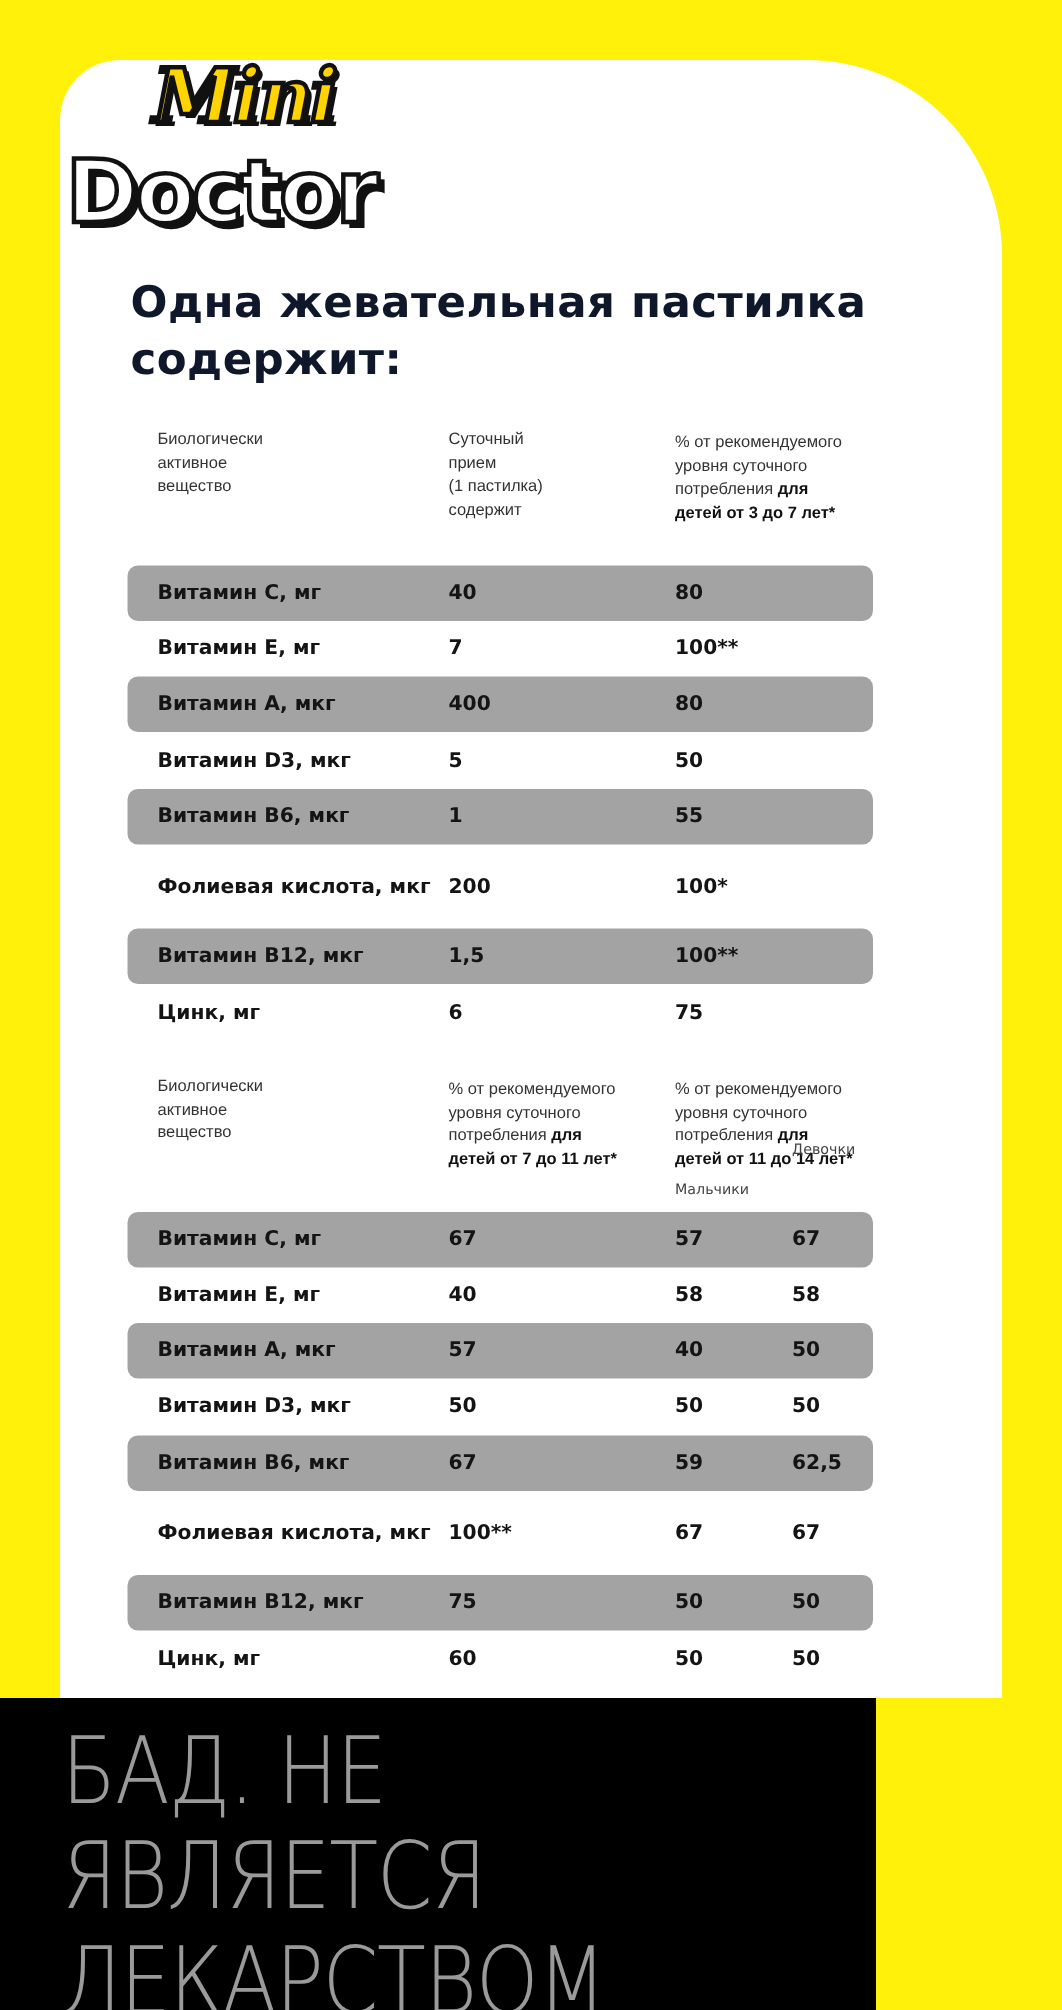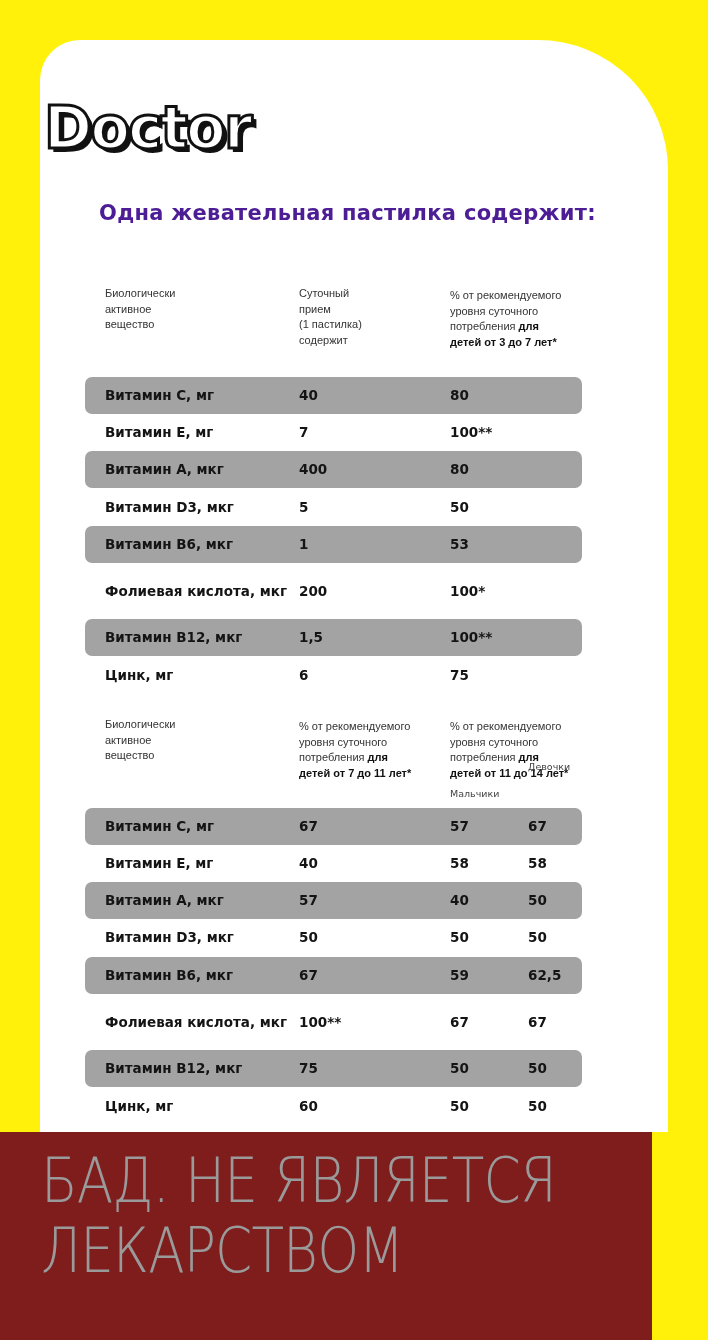--- a/index.html
+++ b/index.html
@@ -29,22 +29,22 @@
     position: absolute; left: 0px; top: 48px;
     font-family: "DejaVu Sans", sans-serif; font-weight: bold;
     font-size: 58px; line-height: 62px; color: #ffffff;
     -webkit-text-stroke: 3px #111; letter-spacing: -2px;
     text-shadow: 4px 4px 0 #111;
     margin-top: 13px;
   }
   .title {
     position: absolute; left: 83px; top: 178px; width: 560px;
     font-family: "DejaVu Sans", sans-serif; font-weight: bold;
-    font-size: 21px; line-height: 38px; color: #4c1d95; letter-spacing: 0.3px;
-    margin: 16px;
+    font-size: 29px; line-height: 38px; color: #0f172a; letter-spacing: 0.3px;
+    margin: 4px;
   }
   .hdr {
     position: absolute; font-size: 11px; line-height: 15.5px; color: #333;
     font-family: Liberation Sans, sans-serif;
   }
   .hdr b { color: #111; }
   .sub { position: absolute; font-size: 9.5px; color: #444; font-family: "DejaVu Sans", sans-serif; }
   .row {
     position: absolute; left: 85px; width: 497px; height: 37px;
     border-radius: 7px;
@@ -53,42 +53,43 @@
   .cell {
     position: absolute; top: 0; height: 37px; line-height: 37px;
     font-family: "DejaVu Sans", sans-serif; font-weight: bold; font-size: 13.5px; color: #141414;
     white-space: nowrap;
   }
   .c0 { left: 20px; }
   .c1 { left: 214px; }
   .c2 { left: 365px; }
   .c3 { left: 443px; }
   .footer {
-    position: absolute; left: 0; top: 1132px; width: 652px; height: 208px;
-    background: #7f1d1d;
+    position: absolute; left: 0; top: 1132px; width: 584px; height: 208px;
+    background: #000000;
   }
   .disclaimer {
     position: absolute; left: 41px; top: 14px; margin: 0;
     font-family: "DejaVu Sans", sans-serif; font-weight: 200;
     font-size: 62px; line-height: 70px; color: #9a9a9a; letter-spacing: -1px;
     transform: scaleX(0.86); transform-origin: left top;
     -webkit-text-stroke: 0px;
   }
   .reg {
     position: absolute; left: 41px; top: 164px; width: 640px;
     font-family: "DejaVu Sans", sans-serif; font-size: 12px; line-height: 15px; color: #8f8f8f;
     letter-spacing: -0.4px;
   }
 </style>
 </head>
 <body>
 
 <div class="card"></div>
 
 <div class="logo">
+  <span class="mini">Mini</span>
   <span class="doctor">Doctor</span>
 </div>
 
 <h1 class="title">Одна жевательная пастилка содержит:</h1>
 
 <div class="hdr" style="left:105px; top:286px;">
   <div>Биологически</div>
   <div>активное</div>
   <div>вещество</div>
 </div>
@@ -121,21 +122,21 @@
   <span class="cell c2">80</span>
 </div>
 <div class="row" style="top:489px;">
   <span class="cell c0">Витамин D3, мкг</span>
   <span class="cell c1">5</span>
   <span class="cell c2">50</span>
 </div>
 <div class="row shade" style="top:526px;">
   <span class="cell c0">Витамин В6, мкг</span>
   <span class="cell c1">1</span>
-  <span class="cell c2">53</span>
+  <span class="cell c2">55</span>
 </div>
 <div class="row" style="top:573px;">
   <span class="cell c0">Фолиевая кислота, мкг</span>
   <span class="cell c1">200</span>
   <span class="cell c2">100*</span>
 </div>
 <div class="row shade" style="top:619px;">
   <span class="cell c0">Витамин В12, мкг</span>
   <span class="cell c1">1,5</span>
   <span class="cell c2">100**</span>

